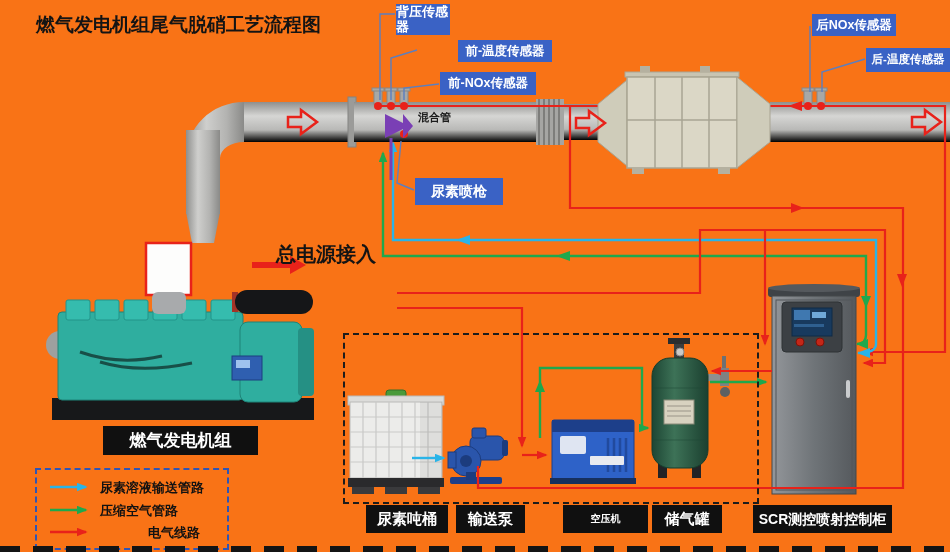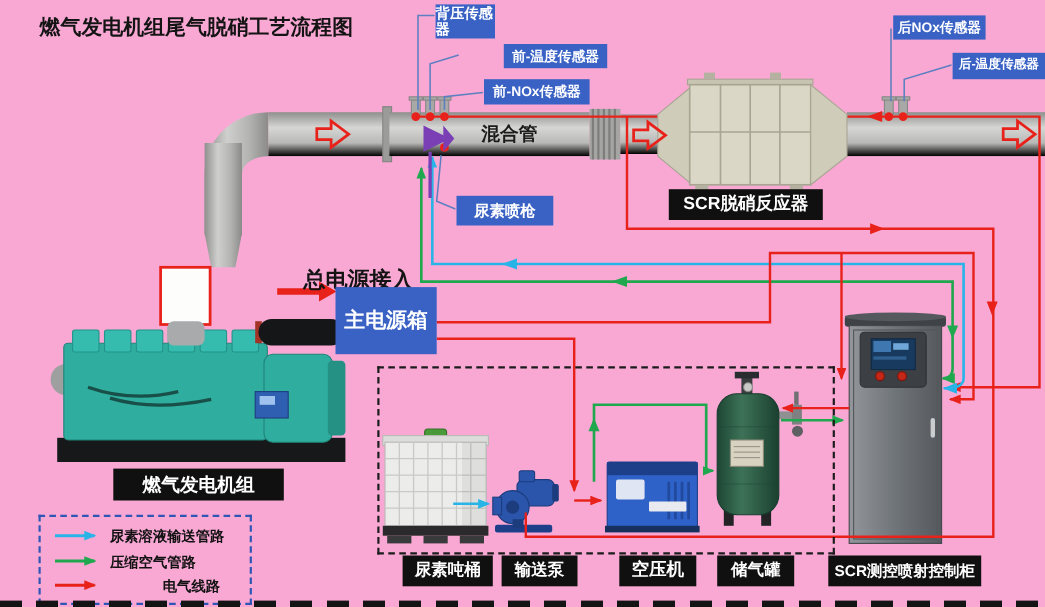--- a/index.html
+++ b/index.html
@@ -1,17 +1,17 @@
 <!DOCTYPE html>
 <html><head>
 <meta charset="utf-8">
 <style>
   html,body{margin:0;padding:0;}
   body{font-family:"Liberation Sans","DejaVu Sans",sans-serif;}
-  .stage{position:relative;width:950px;height:552px;background:#f9a8d4;overflow:hidden;}
+  .stage{position:relative;width:950px;height:552px;background:#f97316;overflow:hidden;}
   .stage svg.canvas{position:absolute;left:0;top:0;z-index:1;}
   .lbl{position:absolute;z-index:3;display:flex;align-items:center;justify-content:center;
        text-align:left;box-sizing:border-box;line-height:1.15;}
   .lbl-blue{background:#3a62c5;color:#fff;font-weight:bold;}
   .lbl-black{background:#101010;color:#fff;font-weight:bold;}
   .txt{position:absolute;z-index:3;color:#141414;font-weight:bold;white-space:nowrap;}
   .box-dash-black{position:absolute;z-index:2;border:2px dashed #1c1c1c;}
   .box-dash-blue{position:absolute;z-index:2;border:2px dashed #2f55b5;}
   .legend-text{position:absolute;z-index:3;color:#121212;font-weight:bold;font-size:13px;white-space:nowrap;}
   .bottom-dashes{position:absolute;left:0;top:546px;width:950px;height:6px;z-index:4;
@@ -305,30 +305,28 @@
 
   <div class="txt" style="left:36px;top:12px;font-size:19px;">燃气发电机组尾气脱硝工艺流程图</div>
 
   <div class="lbl lbl-blue" style="left:396px;top:4px;width:54px;height:31px;font-size:13px;">背压传感器</div>
   <div class="lbl lbl-blue" style="left:418px;top:40px;width:94px;height:22px;font-size:12.5px;margin-left:40px;">前-温度传感器</div>
   <div class="lbl lbl-blue" style="left:440px;top:72px;width:96px;height:23px;font-size:12.5px;">前-NOx传感器</div>
   <div class="lbl lbl-blue" style="left:812px;top:14px;width:84px;height:22px;font-size:12.5px;">后NOx传感器</div>
   <div class="lbl lbl-blue" style="left:866px;top:48px;width:84px;height:24px;font-size:11.5px;">后-温度传感器</div>
   <div class="lbl lbl-blue" style="left:415px;top:178px;width:88px;height:27px;font-size:14px;">尿素喷枪</div>
 
-  <div class="txt" style="left:418px;top:110px;width:90px;font-size:17px;text-align:center;color:#1b1b1b;">混合管</div>
+  <div class="txt" style="left:418px;top:110px;width:90px;font-size:11px;text-align:left;color:#1b1b1b;">混合管</div>
 
   <div class="txt" style="left:276px;top:241px;font-size:20px;">总电源接入</div>
-  <div class="lbl lbl-blue" style="left:305px;top:261px;width:92px;height:61px;font-size:19px;">主电源箱</div>
-
-  <div class="lbl lbl-black" style="left:608px;top:172px;width:140px;height:28px;font-size:16px;">SCR脱硝反应器</div>
+
   <div class="lbl lbl-black" style="left:366px;top:505px;width:82px;height:28px;font-size:15px;">尿素吨桶</div>
   <div class="lbl lbl-black" style="left:103px;top:426px;width:155px;height:29px;font-size:17px;">燃气发电机组</div>
   <div class="lbl lbl-black" style="left:456px;top:505px;width:69px;height:28px;font-size:15px;">输送泵</div>
-  <div class="lbl lbl-black" style="left:563px;top:505px;width:70px;height:28px;font-size:16px;">空压机</div>
+  <div class="lbl lbl-black" style="left:563px;top:505px;width:85px;height:28px;font-size:10px;">空压机</div>
   <div class="lbl lbl-black" style="left:652px;top:505px;width:70px;height:28px;font-size:15px;">储气罐</div>
   <div class="lbl lbl-black" style="left:753px;top:505px;width:139px;height:28px;font-size:14px;">SCR测控喷射控制柜</div>
 
   <div class="legend-text" style="left:100px;top:479px;">尿素溶液输送管路</div>
   <div class="legend-text" style="left:100px;top:502px;">压缩空气管路</div>
   <div class="legend-text" style="left:100px;top:524px;margin-left:48px;">电气线路</div>
 
   <div class="bottom-dashes"></div>
 </div>
 

